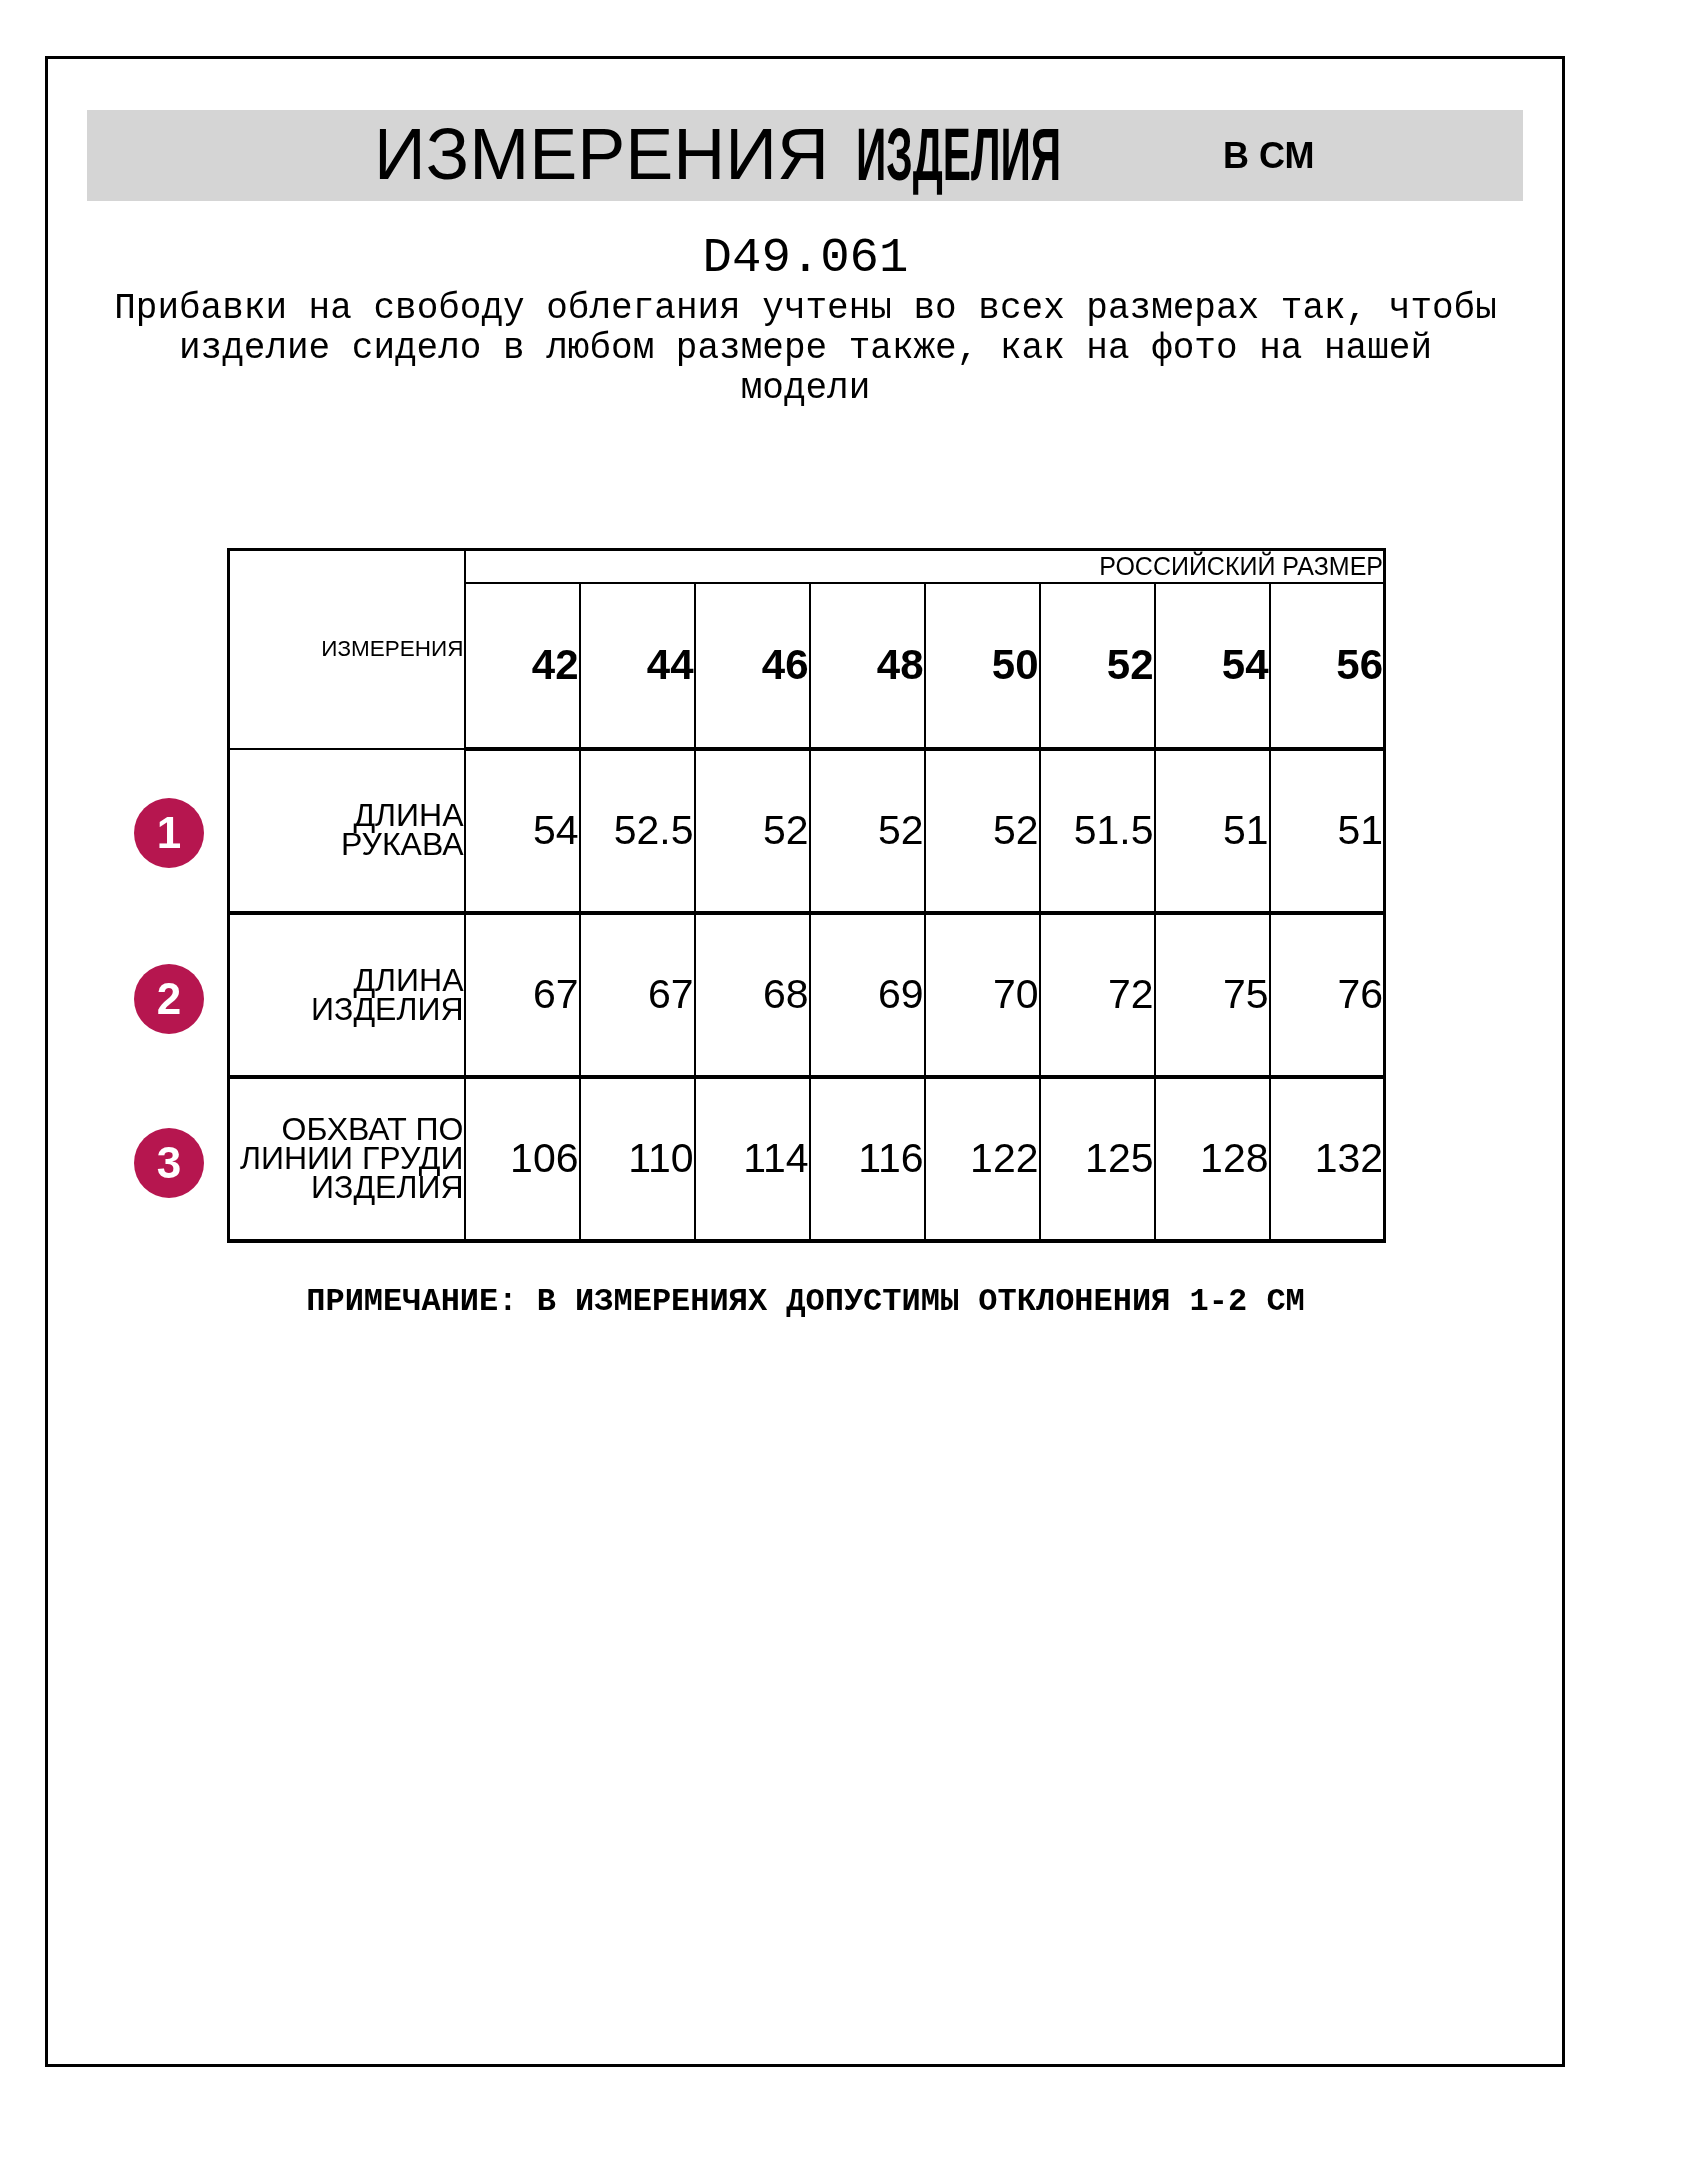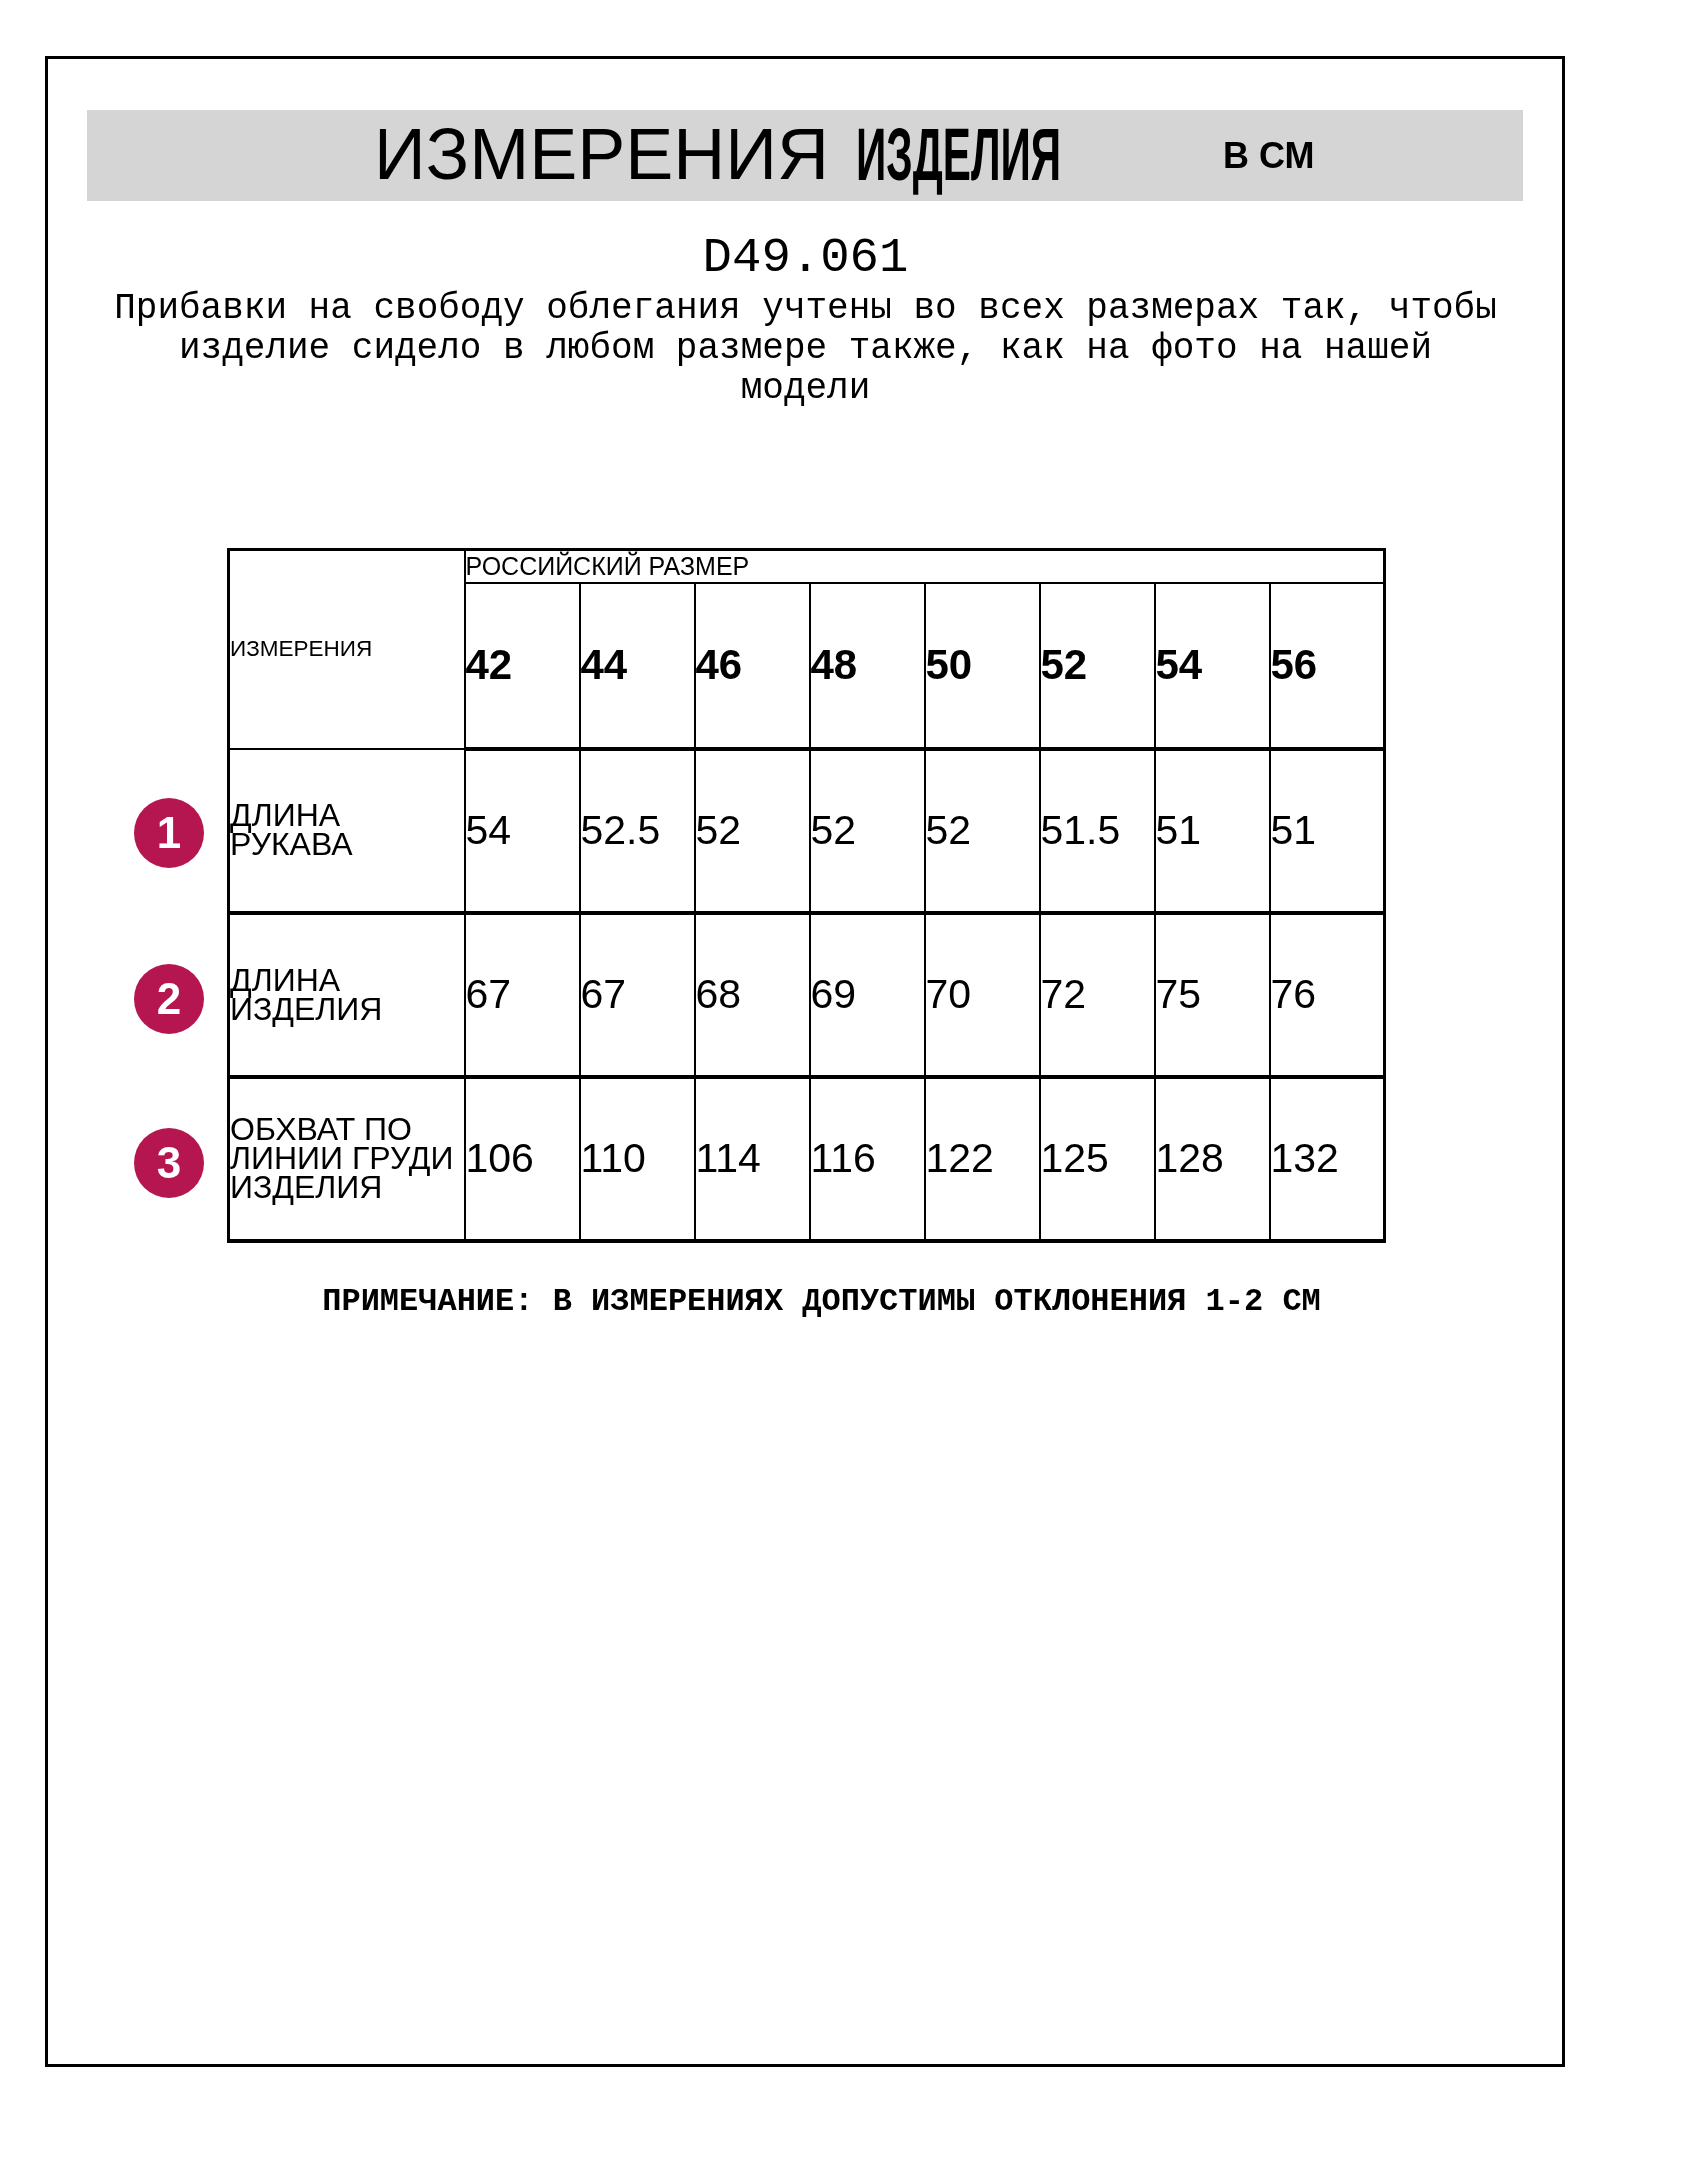--- a/index.html
+++ b/index.html
@@ -75,34 +75,33 @@
   .desc {
     top: 289px;
     font-size: 36px;
     line-height: 40px;
     white-space: pre-line;
   }
   .note {
     top: 1283px;
     font-size: 32px;
     font-weight: 700;
-    padding-left: 16px;
   }
   table.size-table {
     position: absolute;
     left: 227px;
     top: 548px;
     width: 1159px;
     border-collapse: collapse;
     table-layout: fixed;
     border: 3.3px solid var(--line, #000);
   }
   table.size-table td {
     border: 2px solid var(--line, #000);
-    text-align: left;
+    text-align: right;
     vertical-align: middle;
     padding: 0;
     overflow: hidden;
   }
   tr.r-group  { height: 33px;  }
   tr.r-sizes  { height: 166px; }
   tr.r-data   { height: 164px; }
   td.corner {
     font-size: 22.5px;
     border-bottom-width: 4px;

